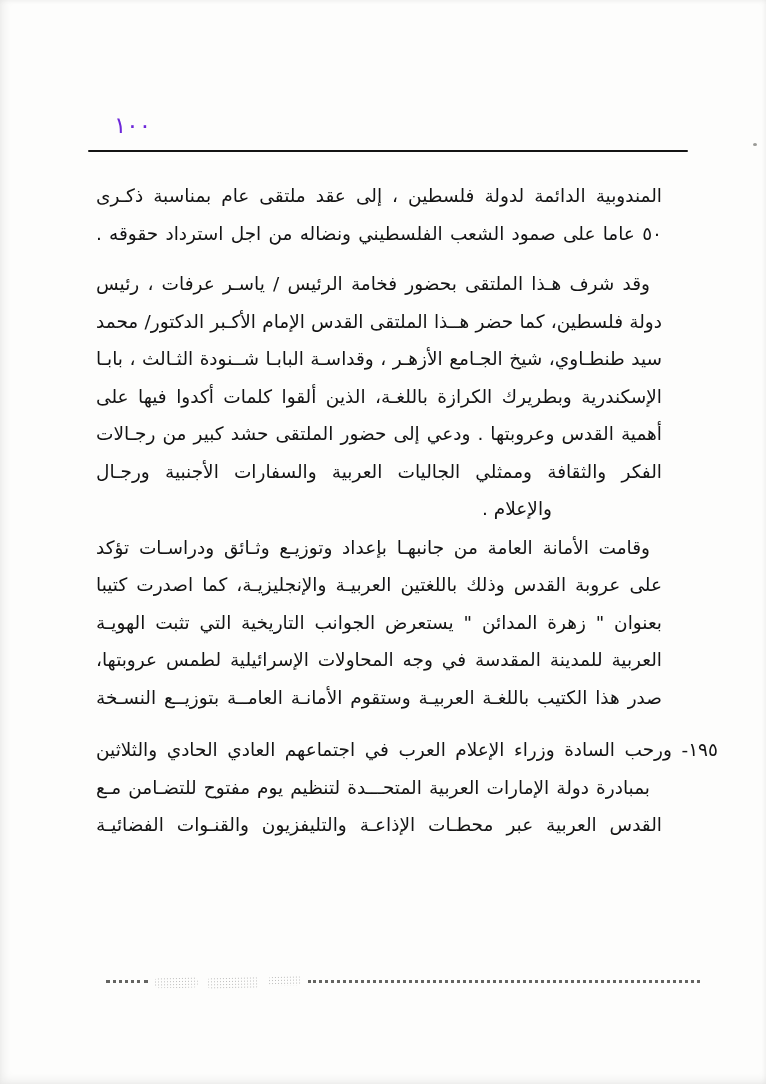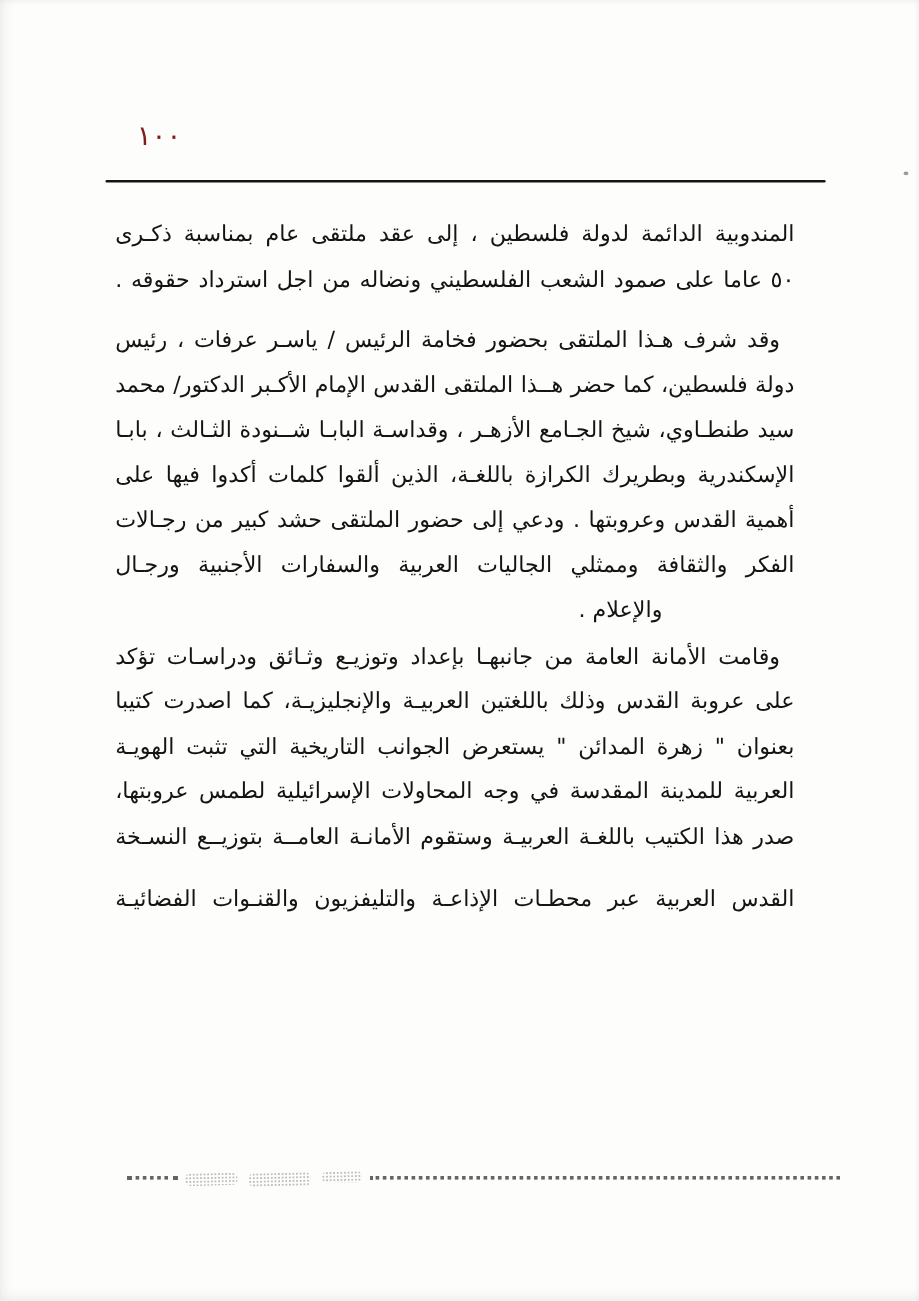--- a/index.html
+++ b/index.html
@@ -7,22 +7,22 @@
     width:766px;height:1084px;position:relative;overflow:hidden;
     background:#fdfdfc;
     font-family:"DejaVu Sans","Liberation Sans",sans-serif;
     color:#141414;
   }
   .page-edge{
     position:absolute;inset:0;pointer-events:none;
     box-shadow:inset 3px -3px 10px rgba(0,0,0,0.07), inset -1px 1px 4px rgba(0,0,0,0.04);
   }
   .page-number{
-    position:absolute;top:101px;left:114px;
-    font-size:23px;letter-spacing:2px;color:#7f1d1d;
+    position:absolute;top:112px;left:114px;
+    font-size:23px;letter-spacing:2px;color:#6d28d9;
   }
   .head-rule{
     position:absolute;top:150px;left:88px;width:600px;height:2px;
     background:#141414;border-radius:1px;
   }
   .speck{position:absolute;top:143px;left:753px;width:4px;height:3px;background:#9a9a96;border-radius:50%;}
   .text-block{
     position:absolute;top:177px;left:96px;width:566px;
     direction:rtl;
   }
@@ -89,20 +89,22 @@
 
   <div class="para gap-xs">
     <div class="line indent">وقامت الأمانة العامة من جانبهـا بإعداد وتوزيـع وثـائق ودراسـات تؤكد</div>
     <div class="line">على عروبة القدس وذلك باللغتين العربيـة والإنجليزيـة، كما اصدرت كتيبا</div>
     <div class="line">بعنوان " زهرة المدائن " يستعرض الجوانب التاريخية التي تثبت الهويـة</div>
     <div class="line">العربية للمدينة المقدسة في وجه المحاولات الإسرائيلية لطمس عروبتها، وقد</div>
     <div class="line">صدر هذا الكتيب باللغـة العربيـة وستقوم الأمانـة العامــة بتوزيــع النسـخة</div>
   </div>
 
   <div class="para gap-md">
+    <div class="line hang">١٩٥- ورحب السادة وزراء الإعلام العرب في اجتماعهم العادي الحادي والثلاثين</div>
+    <div class="line indent">بمبادرة دولة الإمارات العربية المتحـــدة لتنظيم يوم مفتوح للتضـامن مـع</div>
     <div class="line">القدس العربية عبر محطـات الإذاعـة والتليفزيون والقنـوات الفضائيـة لدولـة</div>
   </div>
 
 </div>
 
 <div class="footer">
   <div class="dots dots-short"></div>
   <div class="stamp">
     <i></i>
     <i></i>

